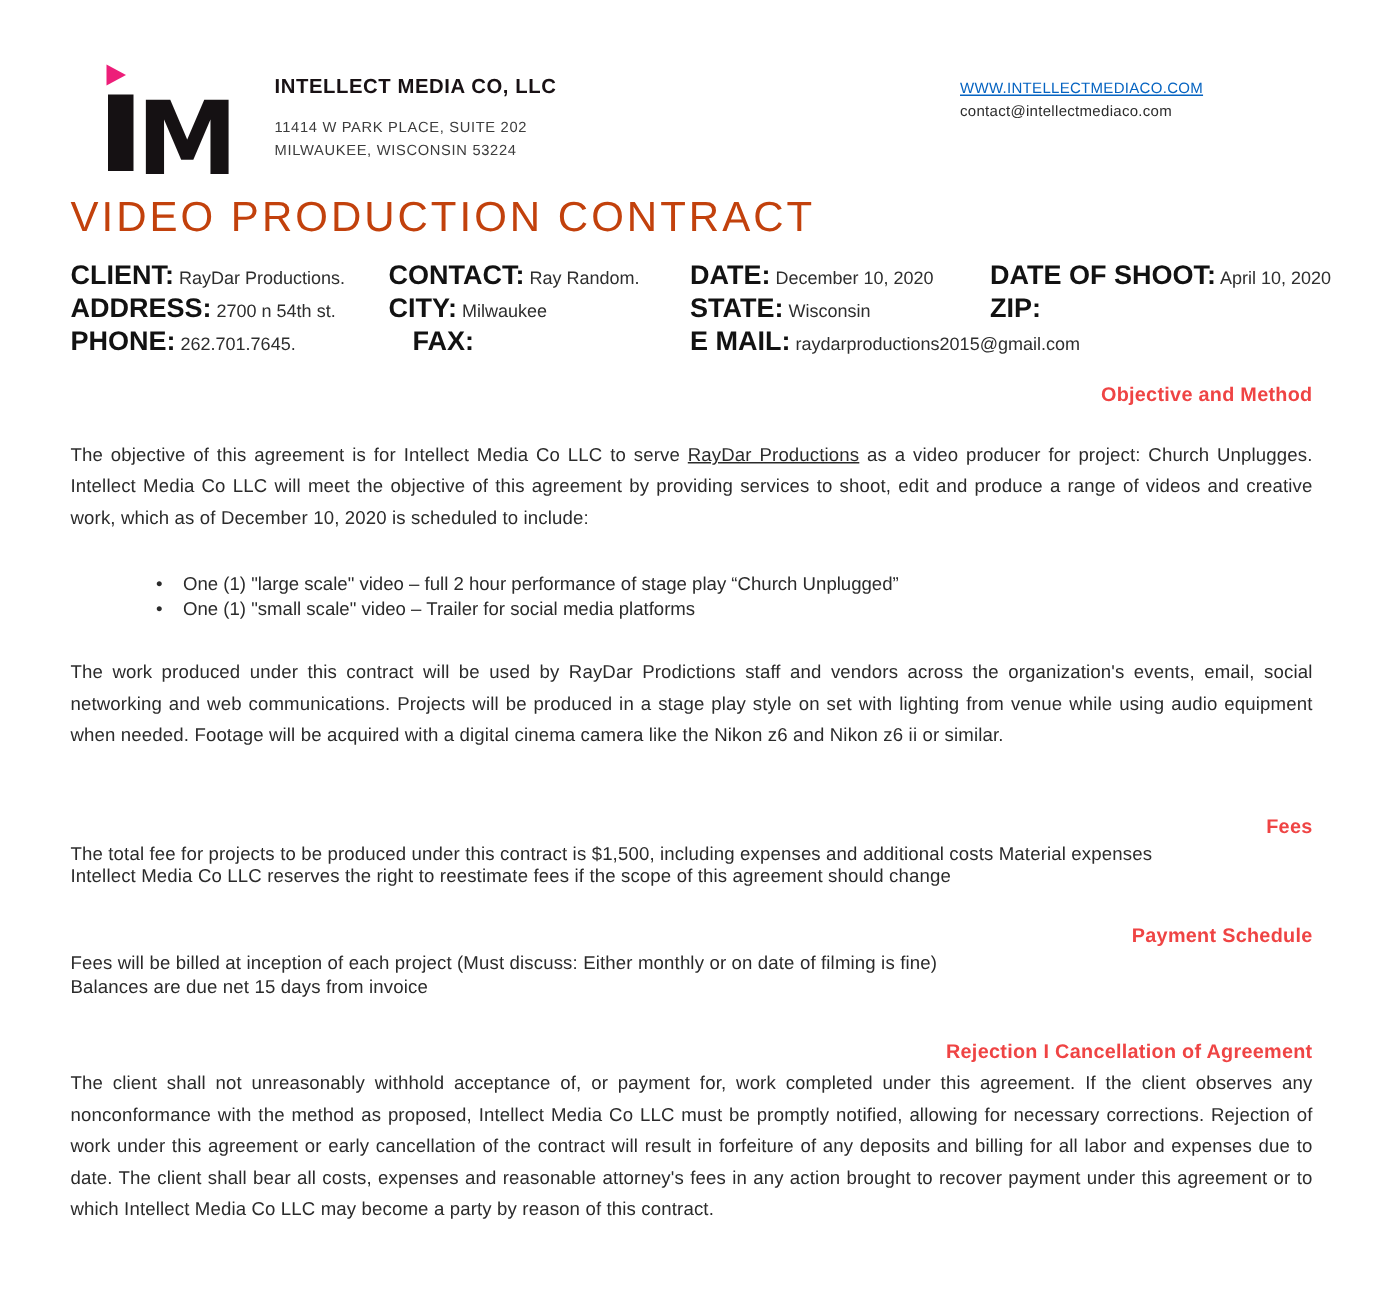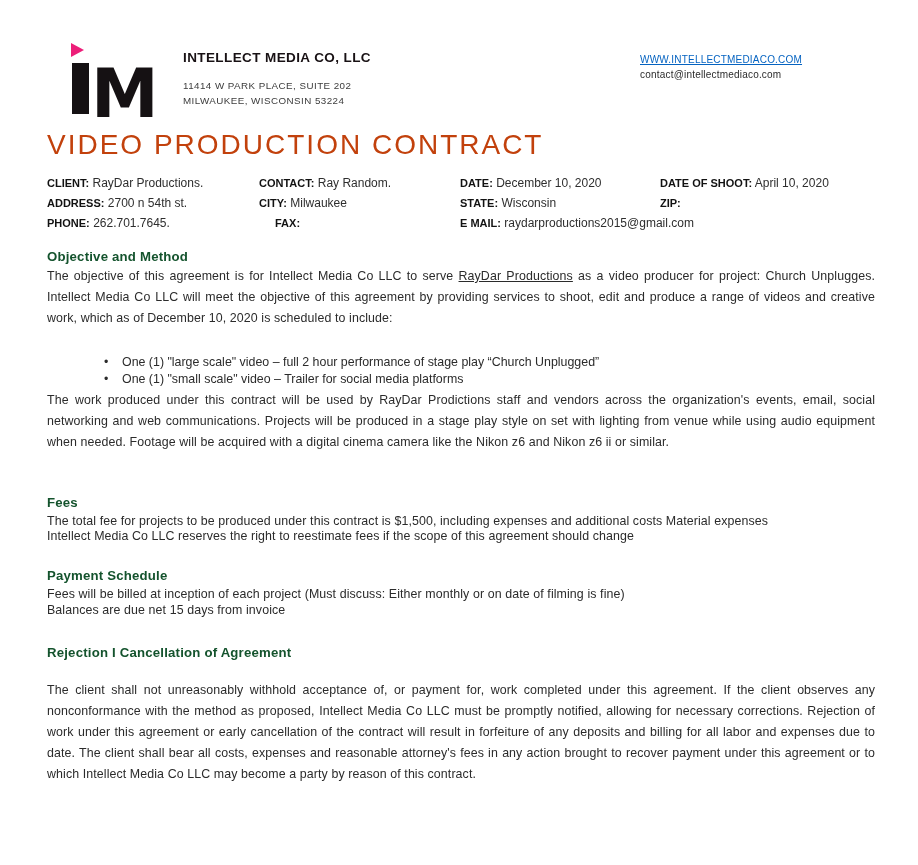--- a/index.html
+++ b/index.html
@@ -94,43 +94,44 @@
   
   .info-grid {
     margin-top: 15px;
     display: grid;
     grid-template-columns: 212px 201px 200px 1fr;
     row-gap: 6px;
     font-size: 12px;
     line-height: 14px;
   }
   .info-cell { white-space: nowrap; }
-  .info-cell .lbl { font-weight: bold; font-size: 11px; color: #121212; }
+  .info-cell .lbl { font-weight: bold; font-size: 18px; color: #121212; }
   .info-cell .val { color: #2e2e2e; }
   .span2 { grid-column: span 2; }
 
   
   .section-heading {
     font-weight: bold;
     font-size: 13.2px;
-    color: #14532d;
+    color: #ef4444;
     letter-spacing: 0.2px;
+    text-align: right;
   }
   .body-text {
     font-size: 12.4px;
     color: #2b2b2b;
     letter-spacing: 0.1px;
   }
   .loose { line-height: 21px; }
   .tight { line-height: 15.8px; }
   .just { text-align: justify; }
   .u { text-decoration: underline; }
 
   .objective { margin-top: 19px; }
-  .objective .body-text { margin-top: 2px; }
+  .objective .body-text { margin-top: 23px; }
   .bullet-list {
     list-style: none;
     margin: 25px 0 0 57px;
   }
   .bullet-list li {
     font-size: 12.4px;
     line-height: 16.8px;
     color: #2b2b2b;
   }
   .bullet-list li .dot {
@@ -140,21 +141,21 @@
   }
   .para2 { margin-top: 24px; }
 
   .fees { margin-top: 42px; }
   .fees .lines { margin-top: 4px; }
 
   .payment { margin-top: 23px; }
   .payment .lines { margin-top: 4px; }
 
   .rejection { margin-top: 26px; }
-  .rejection .body-text { margin-top: 20px; }
+  .rejection .body-text { margin-top: 4px; }
 </style>
 </head>
 <body>
 
 <div class="page">
 
   <div class="header">
     <div class="logo">
       <span class="play-dot"></span>
       <span class="i-stem"></span>

